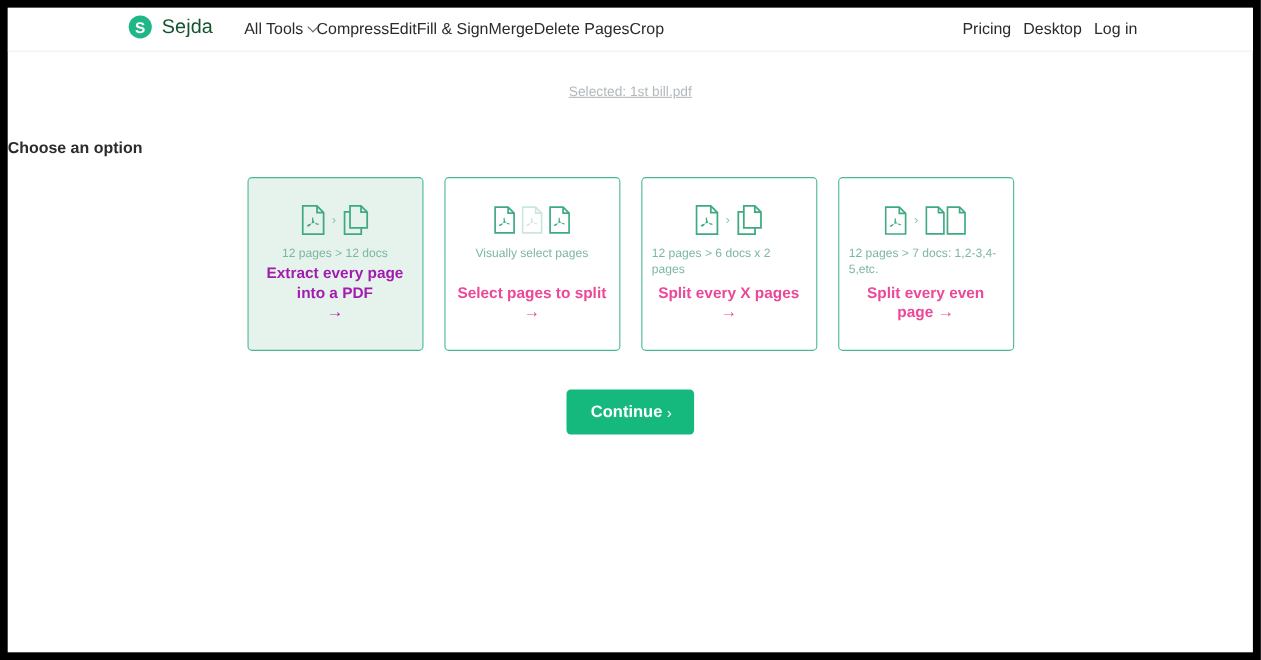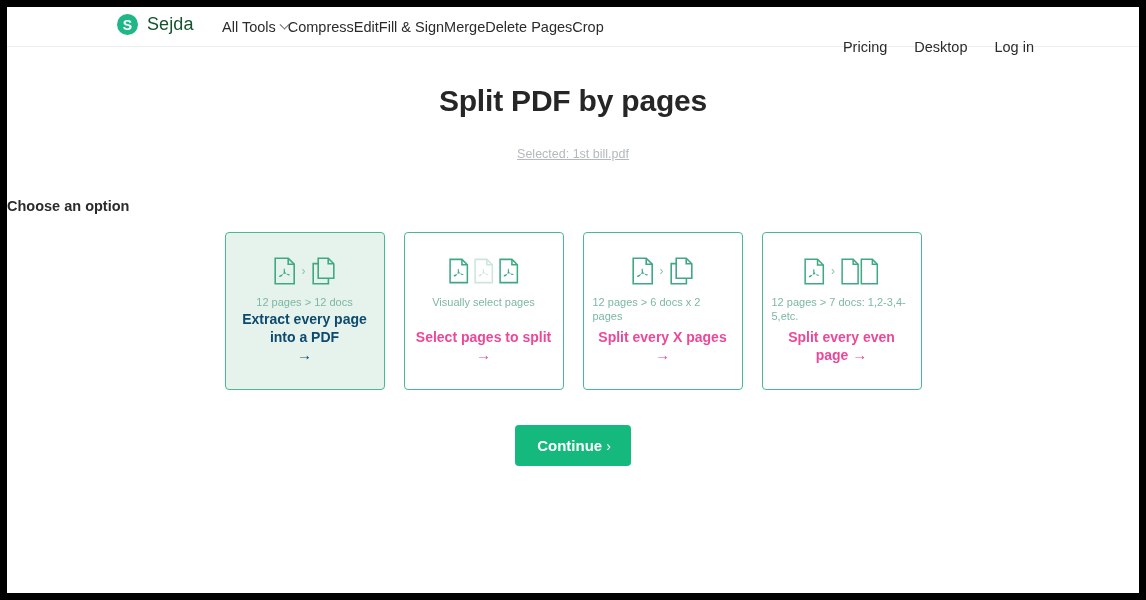--- a/index.html
+++ b/index.html
@@ -42,21 +42,21 @@
   }
   #logo .word {
     color: #14532d; font-size: 18px; letter-spacing: .1px;
   }
   #nav-left {
     position: absolute; left: 215px; top: 0;
     height: 40px; display: flex; align-items: center; 
   }
   #nav-right {
     position: absolute; right: 105px; top: 0;
-    height: 40px; display: flex; align-items: center; gap: 27px; margin-top: 20px;
+    height: 40px; display: flex; align-items: center; gap: 11px;
   }
   .nav-item {
     font-size: 14.5px; color: #2b2b2b;
     cursor: pointer; white-space: nowrap;
     display: flex; align-items: center; gap: 5px;
   }
   .chev {
     display: inline-block;
     width: 7px; height: 7px;
     border-right: 1.4px solid #6b6b6b;
@@ -115,21 +115,21 @@
     margin-top: 7px;
     font-size: 11px; color: #7cb8a1; 
     line-height: 1.25;
   }
   .card .cta {
     margin-top: auto; margin-bottom: 14px;
     font-size: 14px; font-weight: bold; color: #ec4899;
     text-align: center; line-height: 1.25;
   }
   .card .cta .arrow { font-weight: normal; font-size: 15px; }
-  .card.selected .cta { color: #0c4a6e; }
+  .card.selected .cta { color: #a21caf; }
   .card.selected .arrow-block { display: block; }
 
   svg.ico { display: block; }
   .sep {
     font-size: 12px; color: #8fc3ae; line-height: 1;
     padding: 0 1px;
   }
 
   
   #continue-wrap {
@@ -176,21 +176,20 @@
     <div id="nav-right">
       <div class="nav-item">Pricing</div>
       <div class="nav-item">Desktop</div>
       <div class="nav-item">Log in</div>
     </div>
 
   </div>
 
   <div id="page">
 
-    <h1 id="title">Split PDF by pages</h1>
     <p id="selected-file">Selected: 1st bill.pdf</p>
     <p id="choose-label">Choose an option</p>
 
     <div id="options">
 
       <div class="card selected">
         <div class="icons">
           <svg class="ico" width="22" height="28" viewBox="0 0 22 28">
             <path d="M1.2 1.2h13l6 6v19.6H1.2z" fill="none" stroke="#3faa80" stroke-width="1.6"></path>
             <path d="M14.2 1.2v6h6" fill="none" stroke="#3faa80" stroke-width="1.6"></path>

